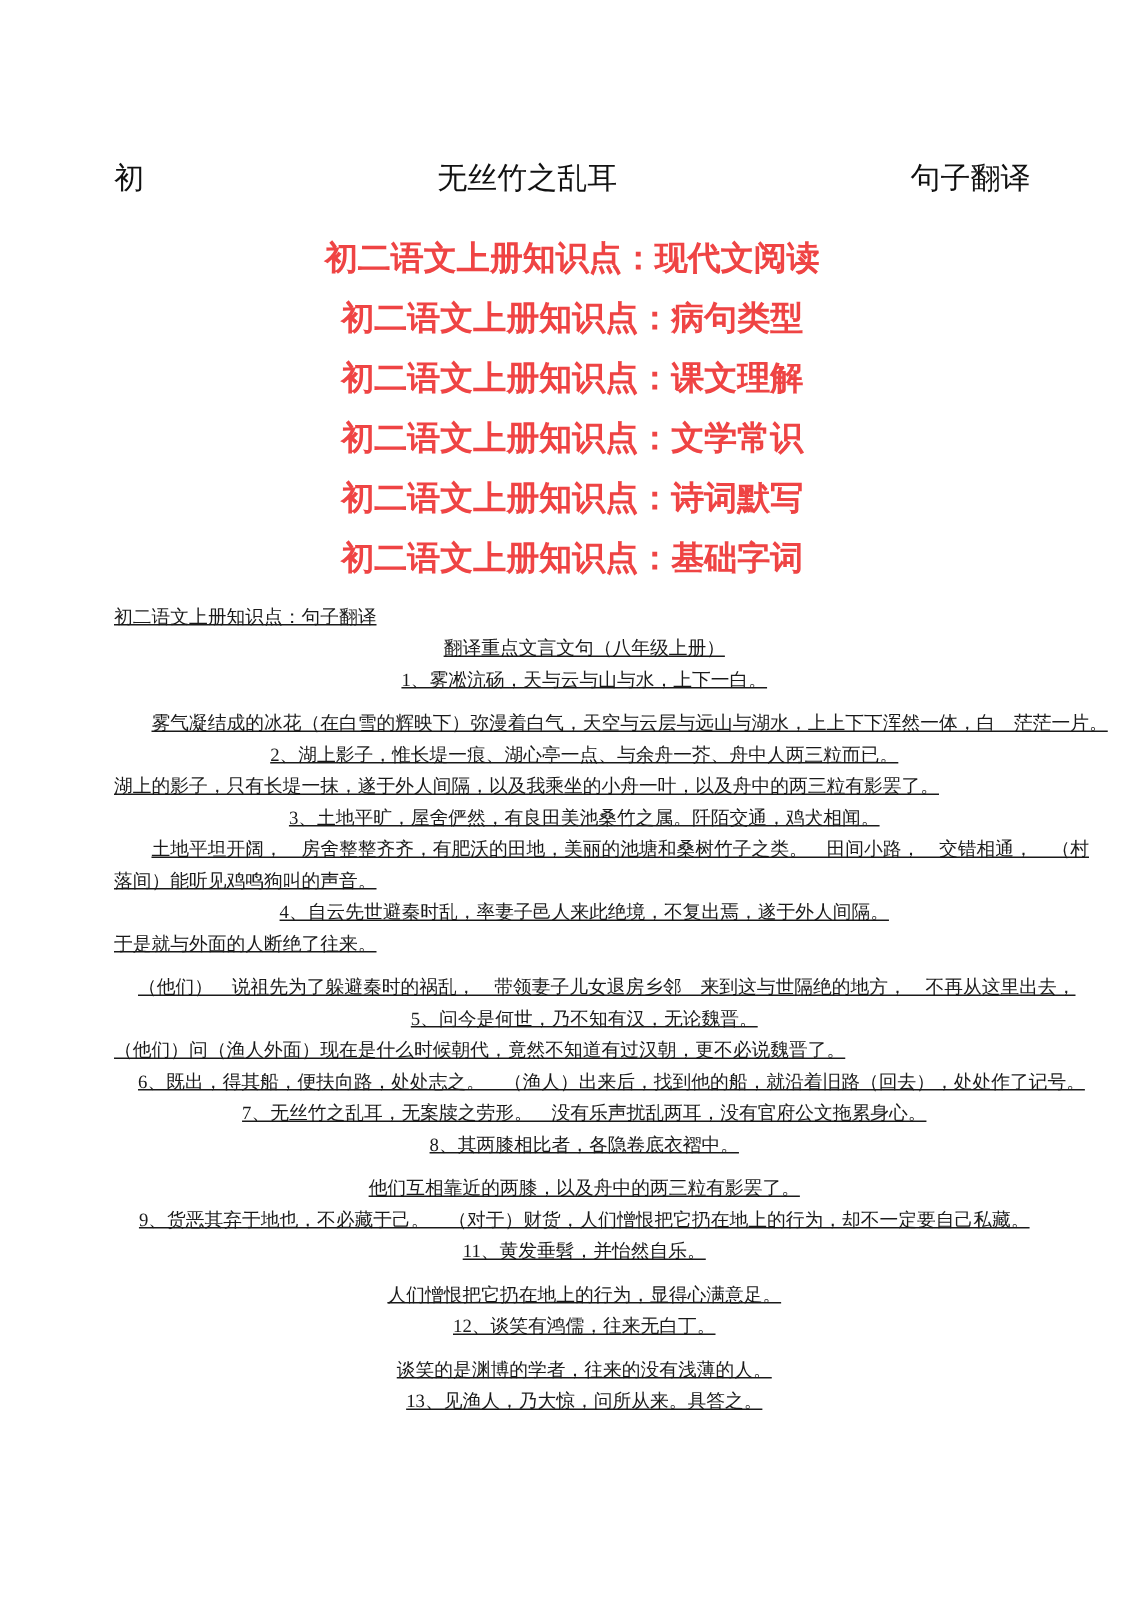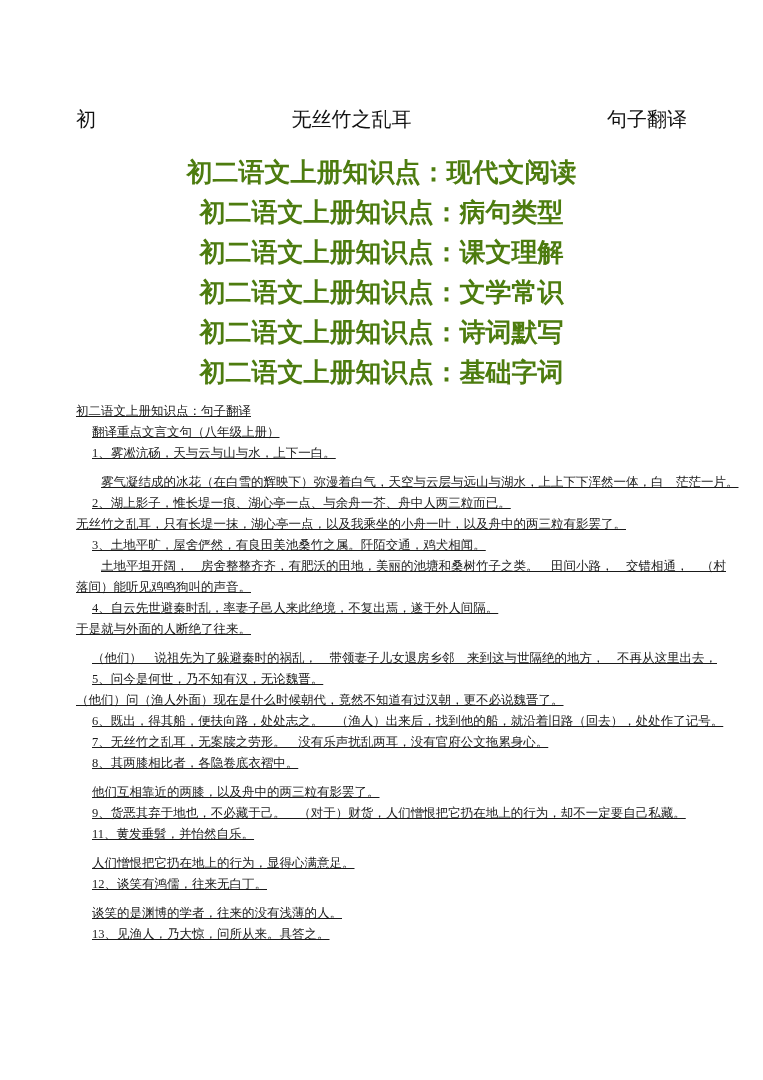--- a/index.html
+++ b/index.html
@@ -23,34 +23,34 @@
     line-height: 26px;
     color: #111111;
   }
   .section-titles {
     margin-top: 20px;
     text-align: center;
   }
   .section-title {
     font-family: "Liberation Sans", "DejaVu Sans", sans-serif;
     font-weight: bold;
-    font-size: 26px;
+    font-size: 22px;
     line-height: 40px;
-    color: #4d7c0f;
+    color: #ef4444;
     white-space: nowrap;
   }
   .body-text {
     margin-top: 9px;
     font-size: 12.5px;
     line-height: 21px;
     color: #1a1a1a;
   }
   .body-line { white-space: nowrap; text-decoration: underline; }
   .indent-0 { padding-left: 0; }
-  .indent-1 { padding-left: 16px; }
+  .indent-1 { padding-left: 16px; text-align: center; }
   .indent-2 { padding-left: 25px; }
   .gap-before { margin-top: 8px; }
 </style>
 </head>
 <body>
 
 <div class="page">
 
   <div class="doc-header">
     <span>初</span>
@@ -68,21 +68,21 @@
       <div class="section-title">初二语文上册知识点：基础字词</div>
     </div>
 
   <div class="body-text">
 
   <div class="body-line indent-0">初二语文上册知识点：句子翻译</div>
       <div class="body-line indent-1">翻译重点文言文句（八年级上册）</div>
       <div class="body-line indent-1">1、雾凇沆砀，天与云与山与水，上下一白。</div>
       <div class="body-line indent-2 gap-before">雾气凝结成的冰花（在白雪的辉映下）弥漫着白气，天空与云层与远山与湖水，上上下下浑然一体，白　茫茫一片。</div>
       <div class="body-line indent-1">2、湖上影子，惟长堤一痕、湖心亭一点、与余舟一芥、舟中人两三粒而已。</div>
-      <div class="body-line indent-0">无丝竹之乱耳，只有长堤一抹，湖心亭一点，以及我乘坐的小舟一叶，以及舟中的两三粒有影罢了。</div>
+      <div class="body-line indent-0">湖上的影子，只有长堤一抹，遂于外人间隔，以及我乘坐的小舟一叶，以及舟中的两三粒有影罢了。</div>
       <div class="body-line indent-1">3、土地平旷，屋舍俨然，有良田美池桑竹之属。阡陌交通，鸡犬相闻。</div>
       <div class="body-line indent-2">土地平坦开阔，　房舍整整齐齐，有肥沃的田地，美丽的池塘和桑树竹子之类。　田间小路，　交错相通，　（村</div>
       <div class="body-line indent-0">落间）能听见鸡鸣狗叫的声音。</div>
       <div class="body-line indent-1">4、自云先世避秦时乱，率妻子邑人来此绝境，不复出焉，遂于外人间隔。</div>
       <div class="body-line indent-0">于是就与外面的人断绝了往来。</div>
       <div class="body-line indent-1 gap-before">（他们）　说祖先为了躲避秦时的祸乱，　带领妻子儿女退房乡邻　来到这与世隔绝的地方，　不再从这里出去，</div>
       <div class="body-line indent-1">5、问今是何世，乃不知有汉，无论魏晋。</div>
       <div class="body-line indent-0">（他们）问（渔人外面）现在是什么时候朝代，竟然不知道有过汉朝，更不必说魏晋了。</div>
       <div class="body-line indent-1">6、既出，得其船，便扶向路，处处志之。　（渔人）出来后，找到他的船，就沿着旧路（回去），处处作了记号。</div>
       <div class="body-line indent-1">7、无丝竹之乱耳，无案牍之劳形。　没有乐声扰乱两耳，没有官府公文拖累身心。</div>

